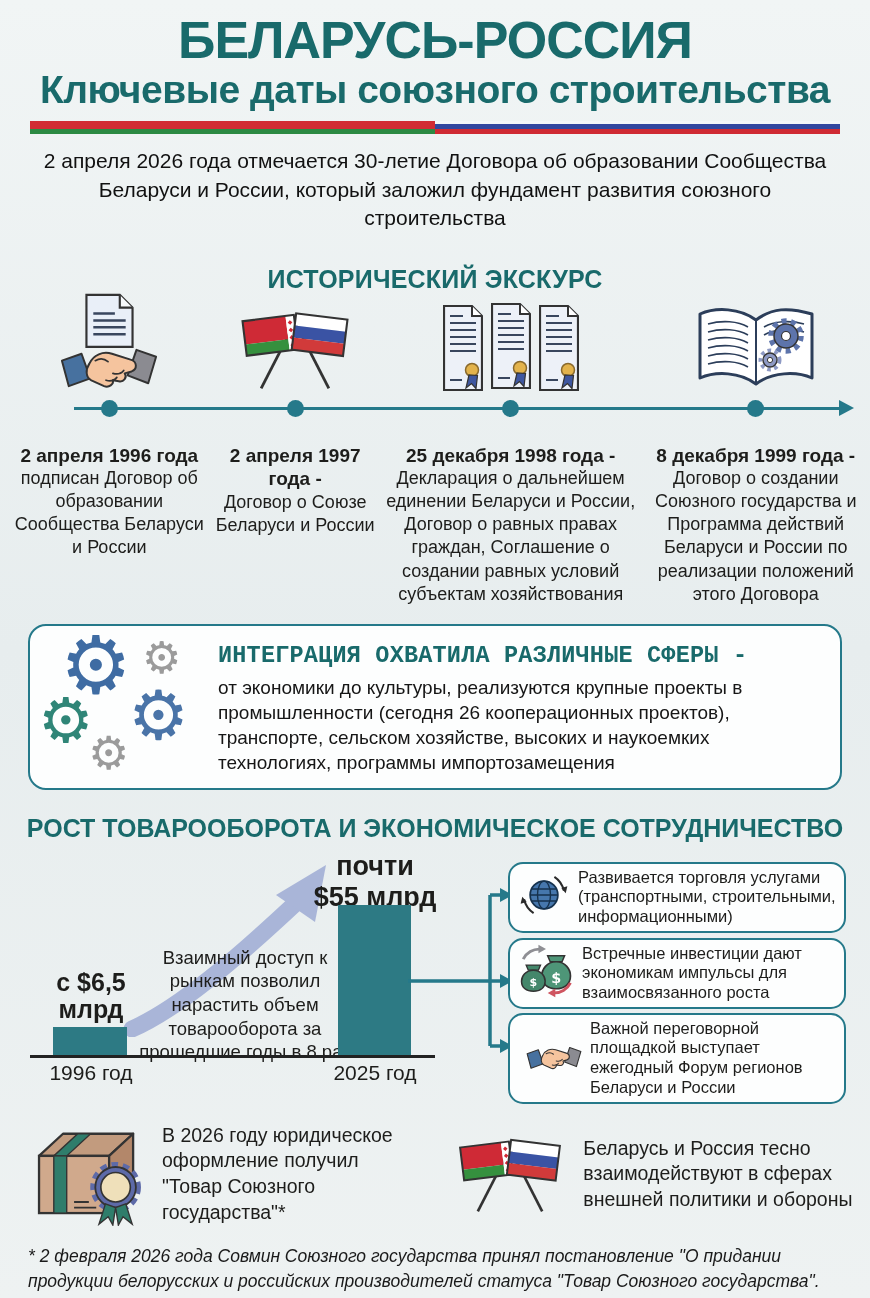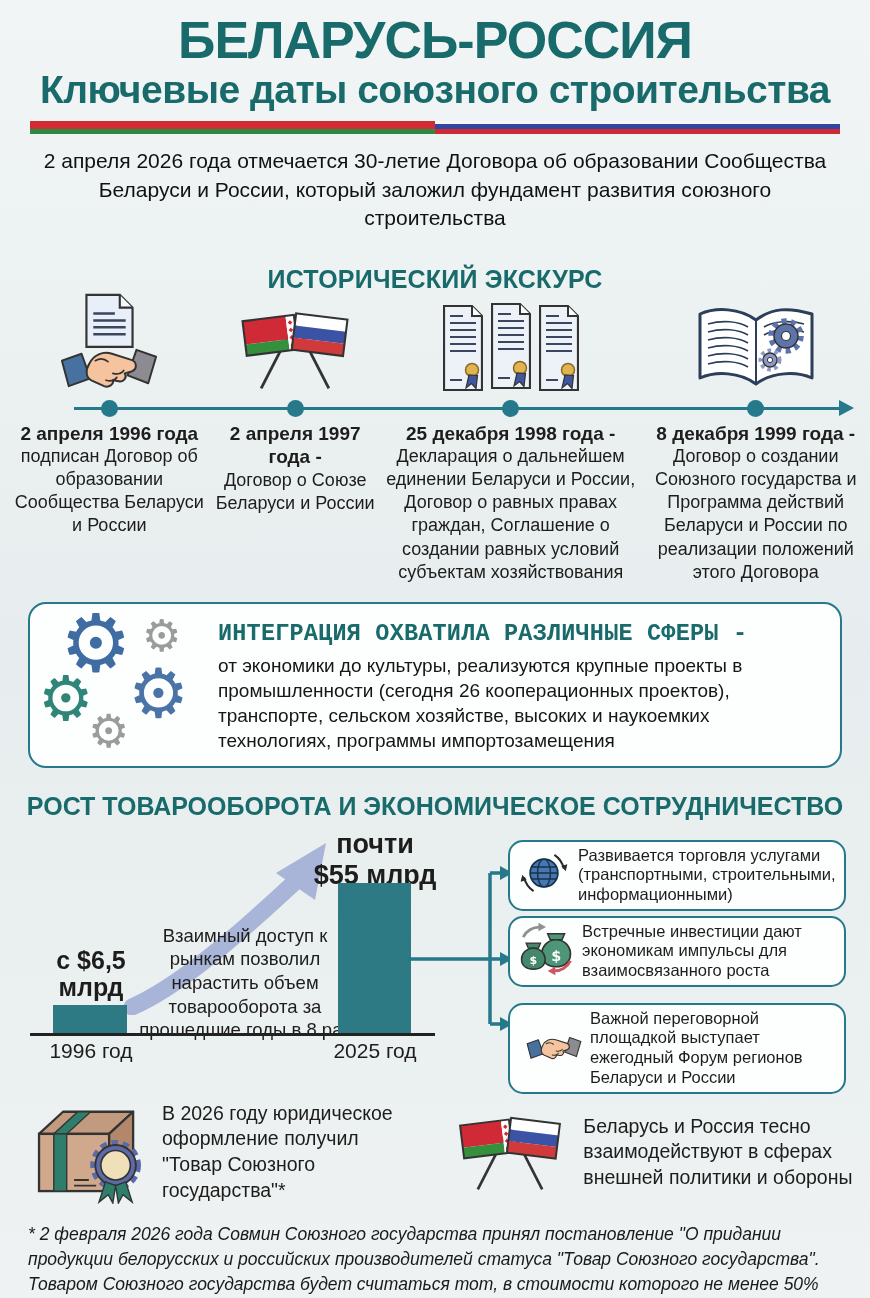--- a/index.html
+++ b/index.html
@@ -22,21 +22,21 @@
   
   .sec-heading{margin-top:32px;text-align:center;font-size:25px;font-weight:bold;color:#196a6b;letter-spacing:0.2px;}
   .timeline{position:relative;margin:4px 12px 0 12px;}
   .tl-line{position:absolute;top:109px;left:62px;right:18px;height:3.5px;background:#25798a;}
   .tl-arrowhead{position:absolute;top:102.5px;right:4px;width:0;height:0;
                 border-left:15px solid #25798a;border-top:8.5px solid transparent;border-bottom:8.5px solid transparent;}
   .tl-grid{position:relative;display:grid;grid-template-columns:23% 20% 30% 27%;column-gap:4px;}
   .tl-col{display:flex;flex-direction:column;align-items:center;text-align:center;}
   .tl-icon{height:96px;display:flex;align-items:flex-end;justify-content:center;}
   .tl-dot{width:17px;height:17px;border-radius:50%;background:#25798a;margin-top:6px;}
-  .tl-date{margin-top:5px;font-weight:bold;font-size:19px;line-height:1.25;}
+  .tl-date{margin-top:27px;font-weight:bold;font-size:19px;line-height:1.25;}
   .tl-text{font-size:18px;line-height:1.28;margin-top:0;}
   
   .integration{display:flex;margin:18px 28px 0 28px;background:#fdfefe;border:2.5px solid #25798a;border-radius:18px;}
   .gear-cluster{position:relative;flex:0 0 188px;height:158px;}
   .gear{position:absolute;font-family:"DejaVu Sans",sans-serif;line-height:1;}
   .int-content{flex:1;padding:16px 24px 12px 0;}
   .int-title{font-size:23.5px;font-weight:bold;color:#196a6b;margin-bottom:6px;letter-spacing:0.2px;font-family:Liberation Mono, monospace;}
   .int-text{font-size:19px;line-height:1.33;color:#161616;}
   
   .trade-heading{margin-top:24px;text-align:center;font-size:25px;font-weight:bold;color:#196a6b;}
@@ -48,21 +48,21 @@
   .label-small{position:absolute;left:32px;top:120px;width:118px;text-align:center;font-size:25px;font-weight:bold;line-height:1.1;}
   .label-big{position:absolute;left:310px;top:2px;width:130px;text-align:center;font-size:27px;font-weight:bold;line-height:1.15;}
   .cat-small{position:absolute;left:30px;top:212px;width:122px;text-align:center;font-size:21px;}
   .cat-big{position:absolute;left:310px;top:212px;width:130px;text-align:center;font-size:21px;}
   .trade-note{position:absolute;left:128px;top:97px;width:234px;text-align:center;font-size:18.5px;line-height:1.28;}
   .growth-arrow{position:absolute;left:118px;top:8px;}
   .connectors{position:absolute;left:378px;top:20px;}
   .benefit{position:absolute;left:508px;width:338px;min-height:58px;background:#fdfefe;border:2px solid #25798a;
            border-radius:15px;display:flex;align-items:center;gap:8px;padding:4px 8px;box-sizing:border-box;}
   .benefit .b-text{font-size:16.5px;line-height:1.2;}
-  .benefit1{top:13px;} .benefit2{top:89px;} .benefit3{top:176px;padding-left:16px;}
+  .benefit1{top:13px;} .benefit2{top:89px;} .benefit3{top:164px;padding-left:16px;}
   
   .facts{display:flex;margin:24px 26px 0 26px;}
   .fact{display:flex;align-items:center;gap:14px;}
   .fact1{flex:0 0 52%;} .fact2{flex:1;}
   .fact-text{font-size:19.5px;line-height:1.32;}
   .fact1 .fact-text{width:252px;} .fact2 .fact-text{width:278px;}
   
   .footnote{margin:14px 28px 0 28px;font-size:17.5px;font-style:italic;line-height:1.45;color:#1a1a1a;}
 </style>
 </head>

